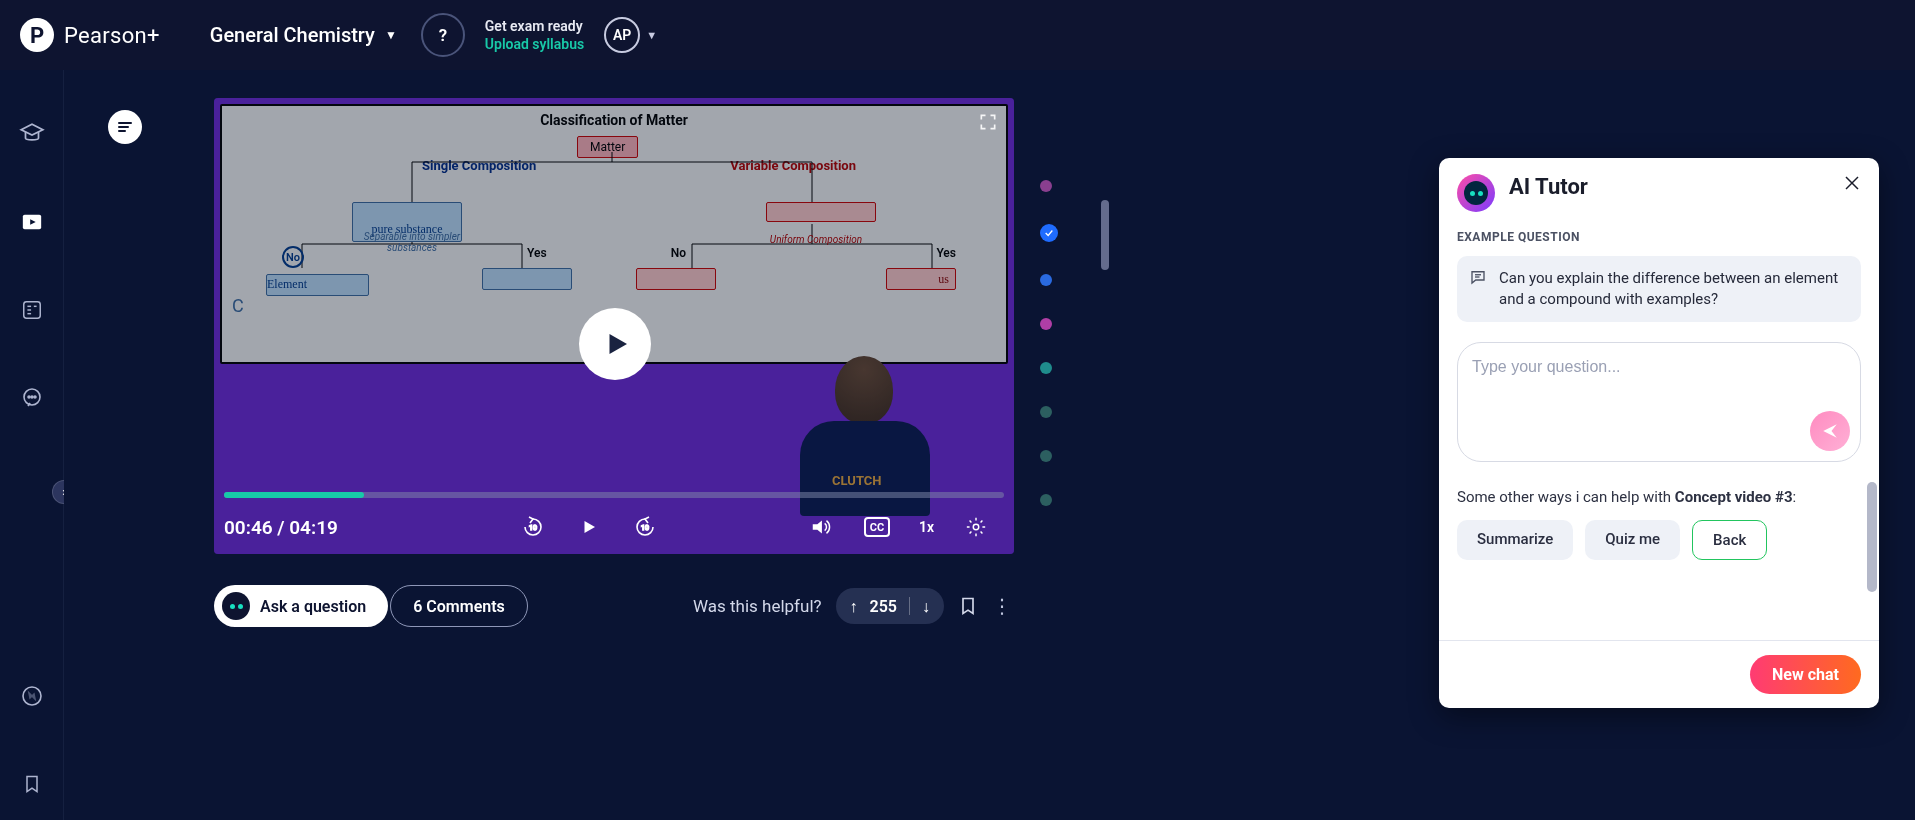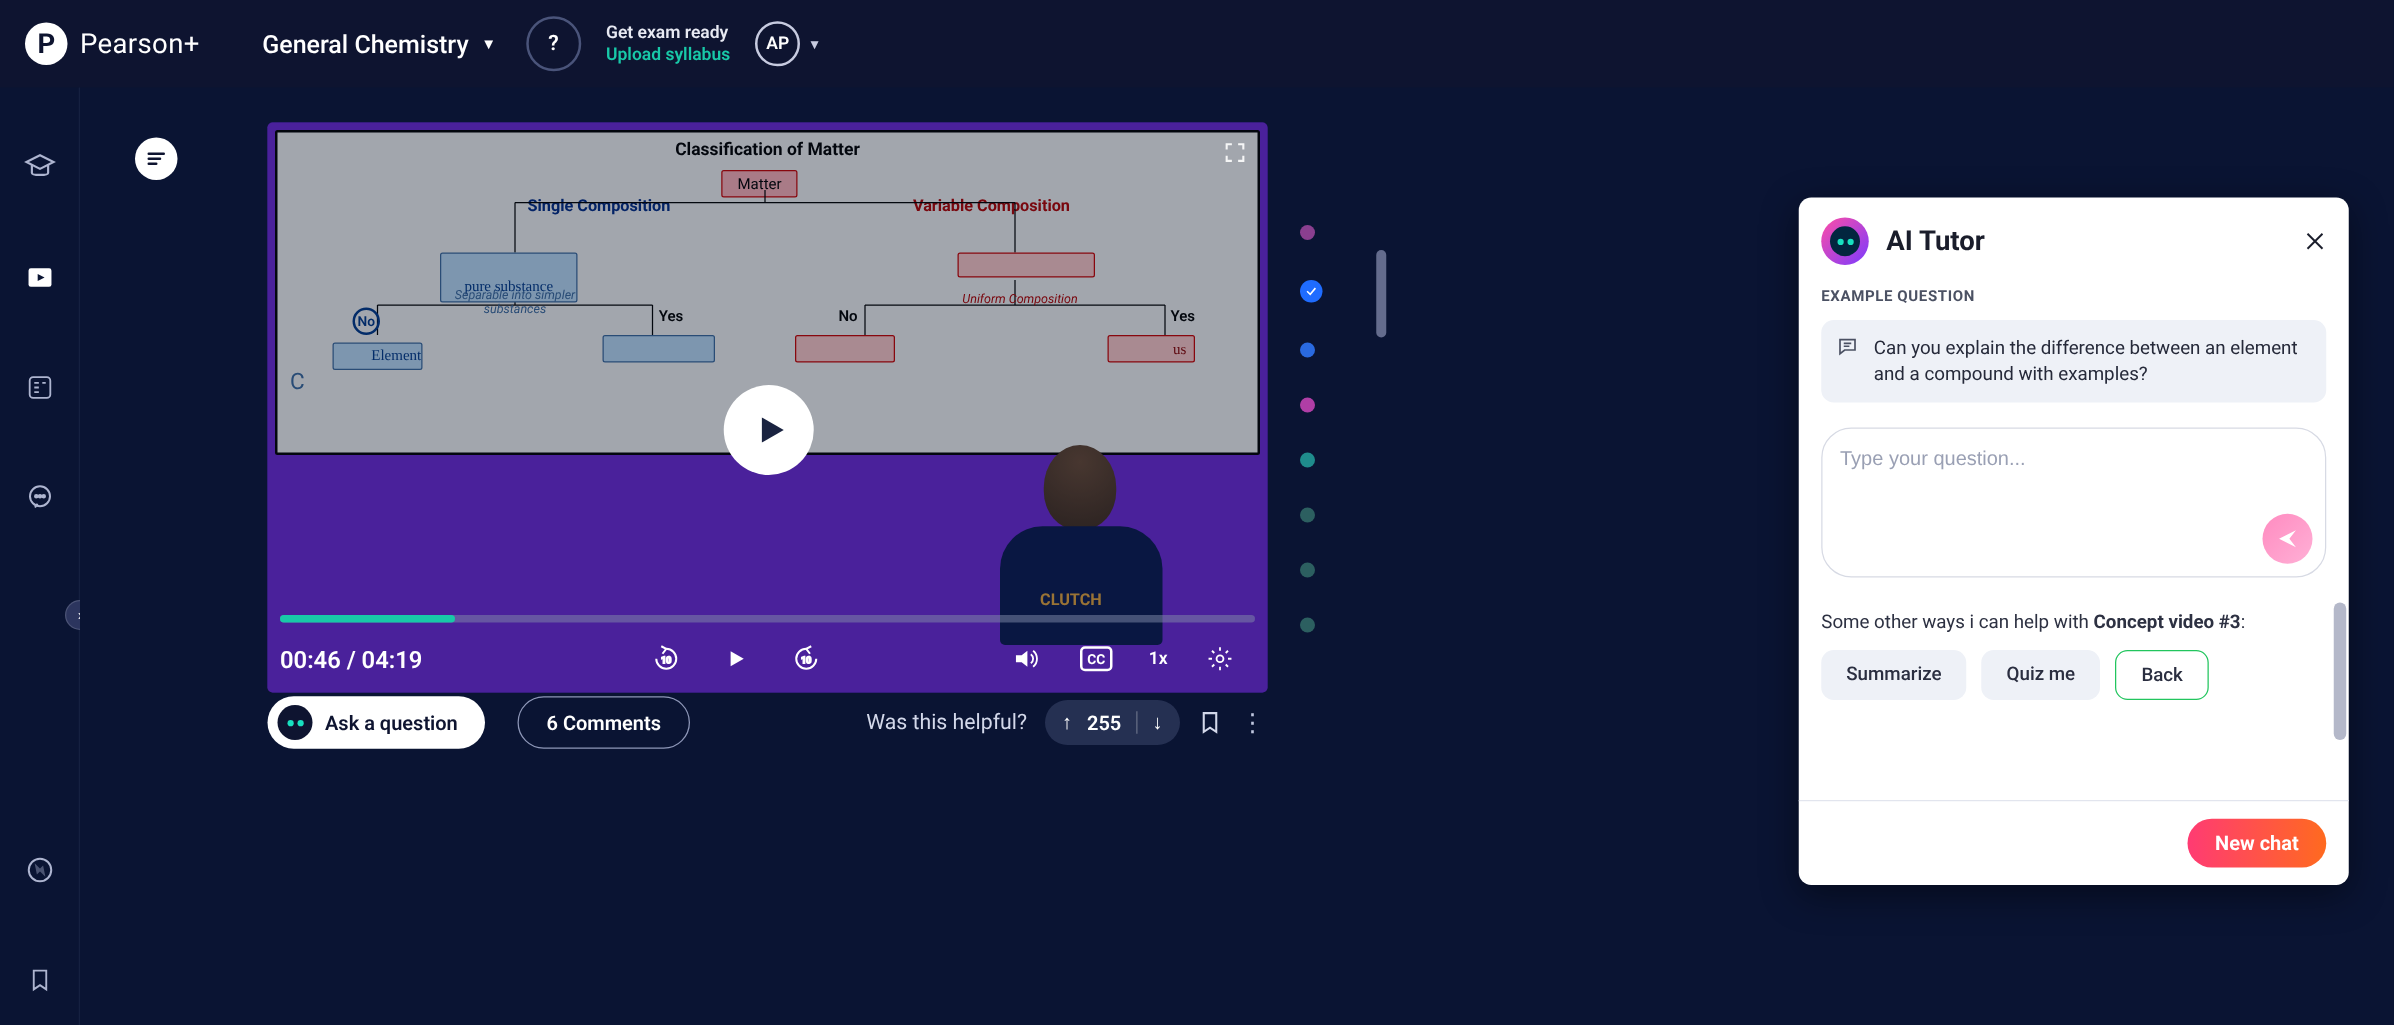--- a/index.html
+++ b/index.html
@@ -121,21 +121,21 @@
   .lbl-variable { position:absolute; top:52px; right:150px; font-size:13px; font-weight:700; color:#b50000;}
   .n-pure { top:96px; left:130px; width:110px; height:22px; background:#bcdcf7; border-color:#3b6aa0; font-family:cursive; color:#003a8c; text-align:center; padding:19px 0;}
   .n-var  { top:96px; right:130px; width:110px; height:20px; background:#ffc9c9; border-color:#c00;}
   .lbl-sep { position:absolute; top:125px; left:130px; width:120px; font-size:10px; font-style:italic; color:#3b6aa0; text-align:center;}
   .lbl-uni { position:absolute; top:128px; right:130px; width:120px; font-size:10px; font-style:italic; color:#b50000; text-align:center;}
   .yn { position:absolute; font-size:12px; color:#000; font-weight:600;}
   .no1 { top:140px; left:60px; width:22px; height:22px; border:2px solid #003a8c; border-radius:50%; display:flex; align-items:center; justify-content:center; font-size:11px; color:#003a8c;}
   .yes1 { top:140px; left:305px;}
   .no2 { top:140px; right:320px;}
   .yes2 { top:140px; right:50px;}
-  .n-elem { top:168px; left:44px; width:72px; height:22px; background:#bcdcf7; border-color:#3b6aa0; font-family:cursive; color:#003a8c; text-align:right; padding:2px 0;}
+  .n-elem { top:168px; left:44px; width:103px; height:22px; background:#bcdcf7; border-color:#3b6aa0; font-family:cursive; color:#003a8c; text-align:left; padding:2px 0;}
   .n-yes1box { top:162px; left:260px; width:90px; height:22px; background:#bcdcf7; border-color:#3b6aa0;}
   .n-no2box { top:162px; right:290px; width:80px; height:22px; background:#ffc9c9; border-color:#c00;}
   .n-yes2box { top:162px; right:50px; width:70px; height:22px; background:#ffc9c9; border-color:#c00; font-family:cursive; color:#8b0000; text-align:right; padding-right:6px;}
   .wb-c { position:absolute; bottom:46px; left:10px; font-size:18px; color:#3b6aa0;}
   .video-overlay { position:absolute; inset:0; background:rgba(10,20,40,0.35);}
   .play-big {
     position:absolute; top:210px; left:365px;
     width:72px; height:72px; background:#fff; border-radius:50%;
     display:flex; align-items:center; justify-content:center; cursor:pointer;
   }
@@ -168,22 +168,22 @@
   .vbtn { width:28px; height:28px; margin:0 14px; cursor:pointer; display:flex; align-items:center; justify-content:center; }
   .vbtn.txt { font-size:14px; font-weight:600; width:auto;}
   .cc-box { border:2px solid #fff; border-radius:4px; width:26px; height:20px; font-size:11px; display:flex;align-items:center;justify-content:center; font-weight:700;}
 
   
   .tl-dots { position:absolute; left:976px; top:110px; display:flex; flex-direction:column; gap:32px;}
   .tl-dot { width:12px; height:12px; border-radius:50%; cursor:pointer;}
 
   
   .below-bar {
-    position:absolute; left:150px; top:480px; width:800px; height:56px;
-    display:flex; align-items:center; gap:26px;
+    position:absolute; left:150px; top:508px; width:800px; height:56px;
+    display:flex; align-items:center; gap:2px;
   }
   .ask-btn {
     height:42px; padding:0 22px 0 8px; background:#fff; border-radius:21px;
     display:flex; align-items:center; gap:10px; cursor:pointer; color:#0e1430;
     font-weight:600; font-size:16px;
   }
   .ask-btn .ico {
     width:28px; height:28px; border-radius:50%; background:#0e1430;
     display:flex; align-items:center; justify-content:center;
   }
@@ -208,21 +208,21 @@
   .scroll-thumb { position:absolute; left:1037px; top:130px; width:8px; height:70px; background:#646c8d; border-radius:4px;}
 
   
   .tutor {
     position:absolute; top:88px; right:36px;
     width:440px; height:550px; background:#fff; color:#1a1d2b;
     border-radius:10px; box-shadow:0 8px 30px rgba(0,0,0,0.45);
     display:flex; flex-direction:column;
   }
   .tutor-head {
-    display:flex; align-items:center; padding:16px 18px 10px;
+    display:flex; align-items:flex-start; padding:16px 18px 10px;
   }
   .tutor-logo {
     width:38px; height:38px; border-radius:50%;
     background:linear-gradient(135deg,#ff4da6,#7a3bff);
     display:flex; align-items:center; justify-content:center; margin-right:14px;
   }
   .tutor-logo .inner { width:24px; height:24px; background:#02263f; border-radius:50%; display:flex; align-items:center; justify-content:center; gap:3px;}
   .tutor-logo .dot { width:5px; height:5px; background:#18e0c0; border-radius:50%;}
   .tutor-title { font-size:22px; font-weight:700; flex:1;}
   .tutor-close { font-size:20px; cursor:pointer; font-weight:300;}

